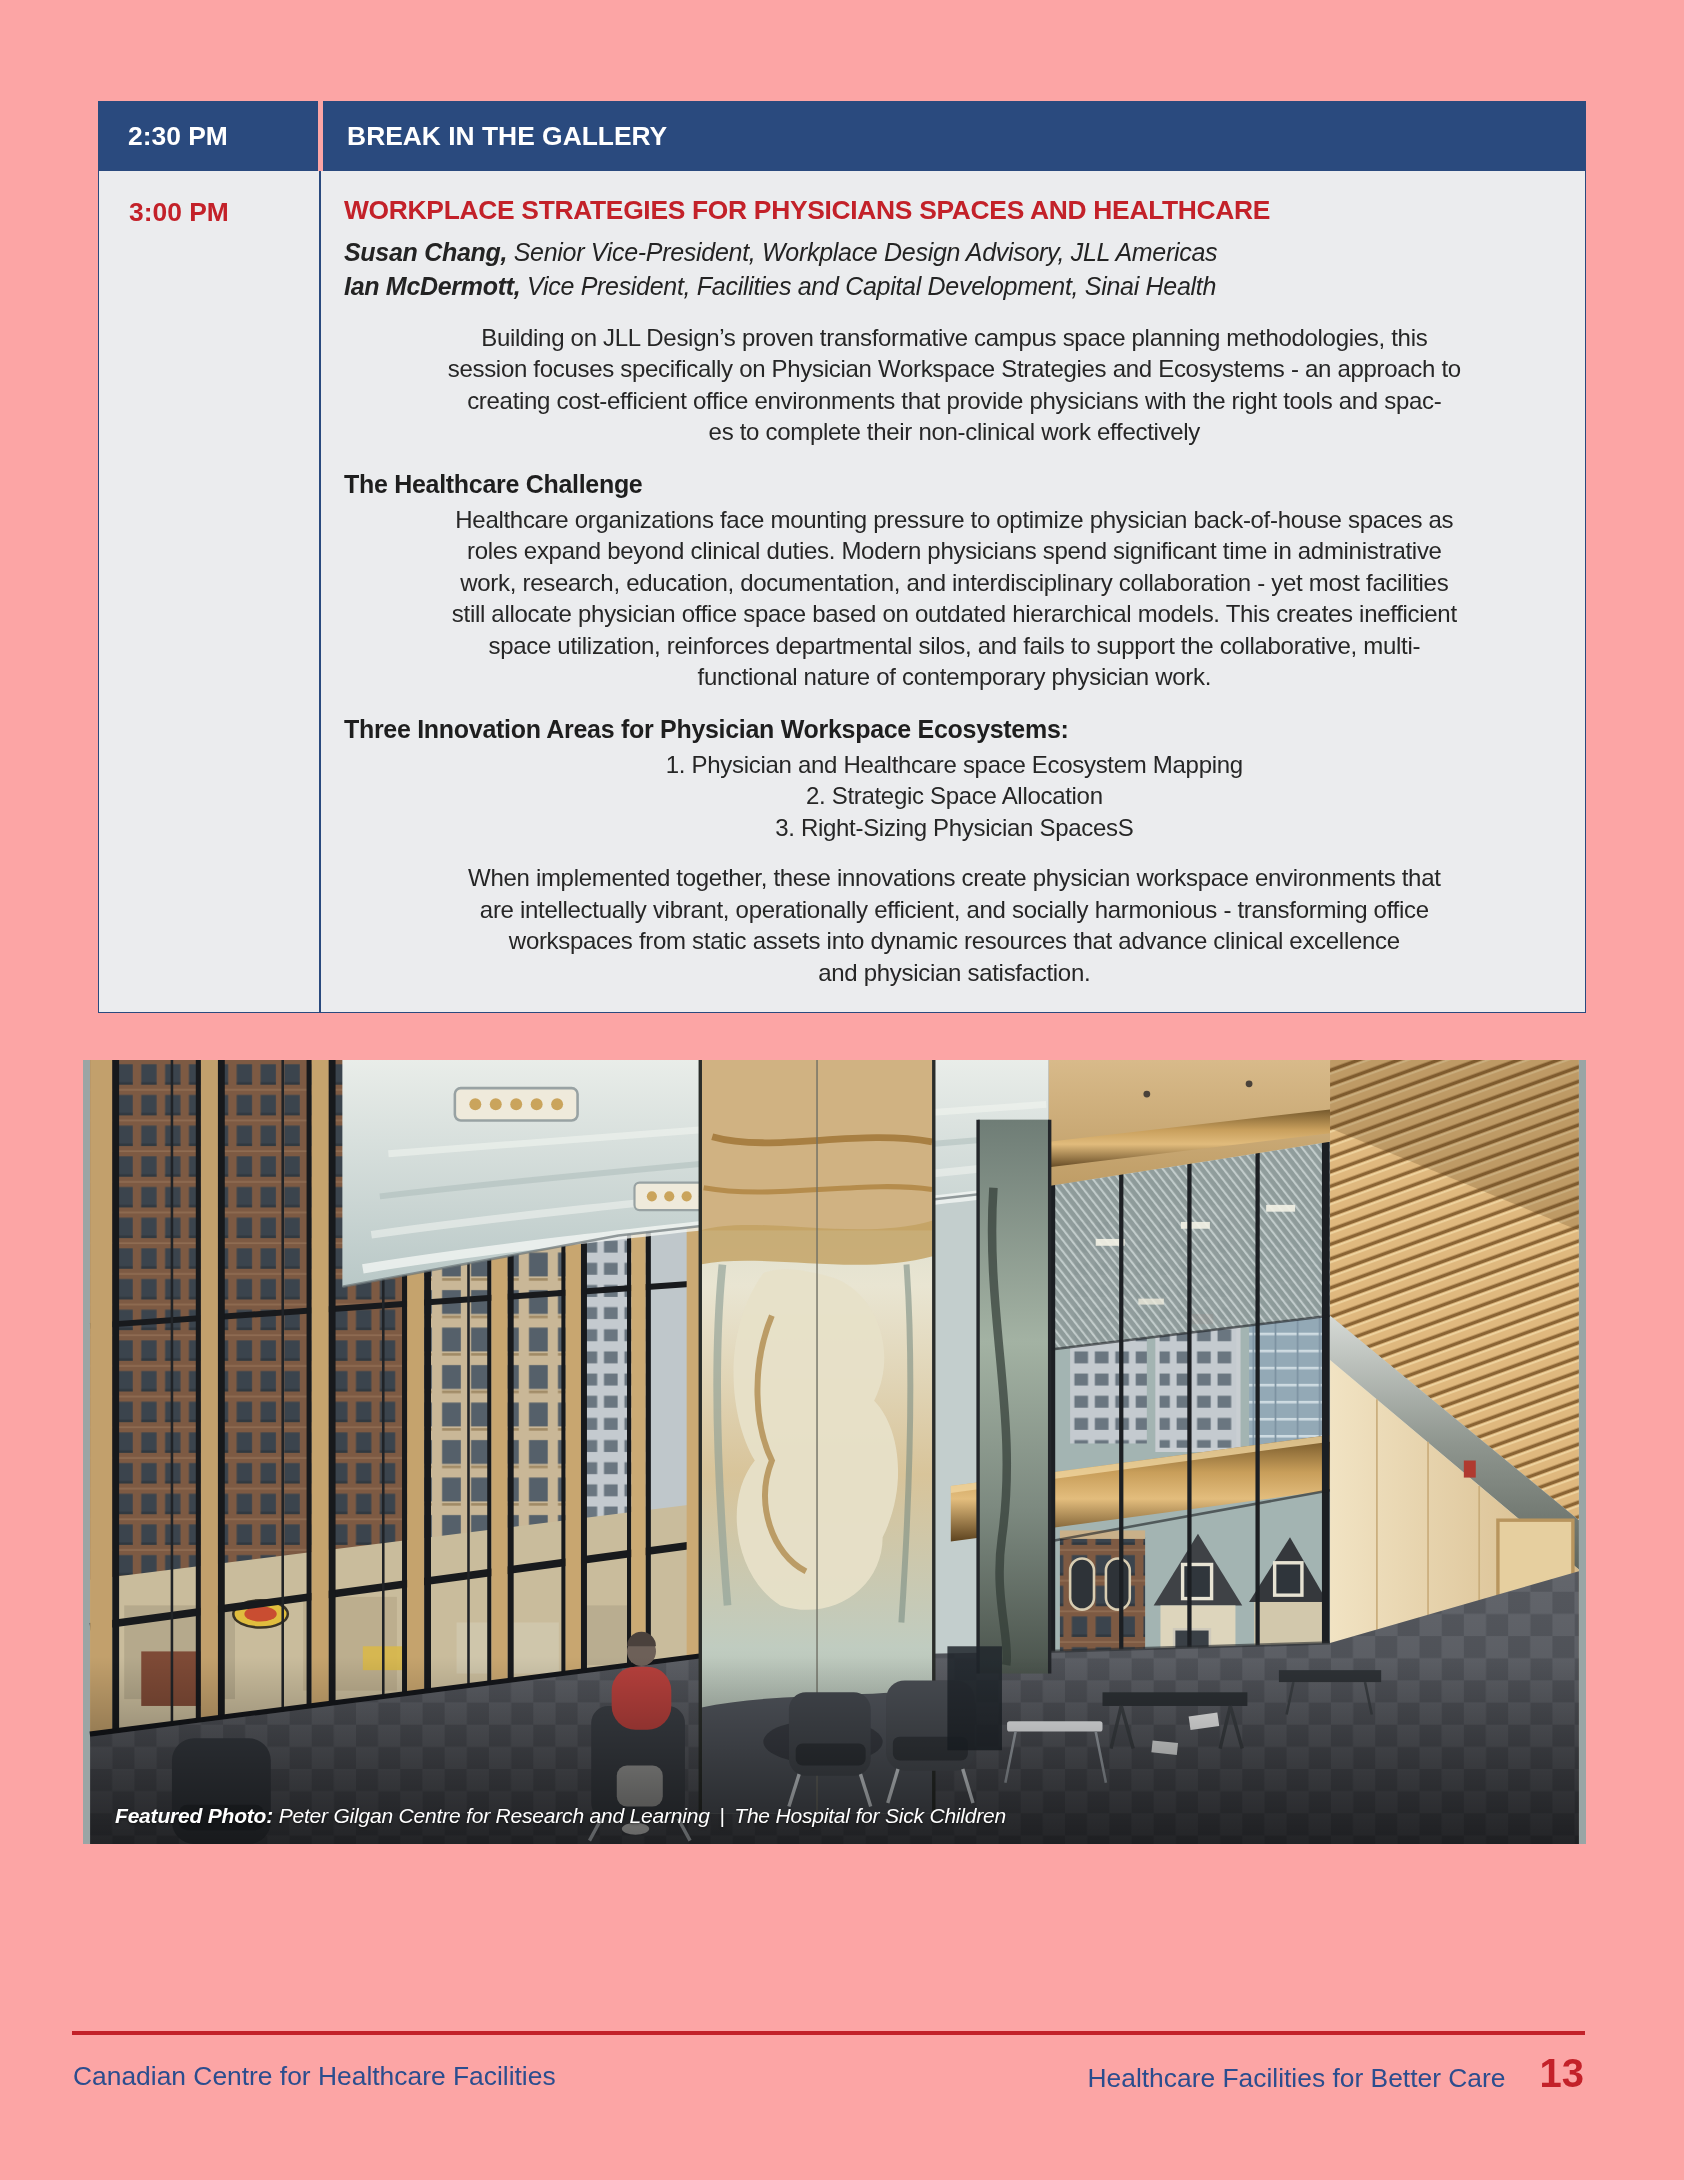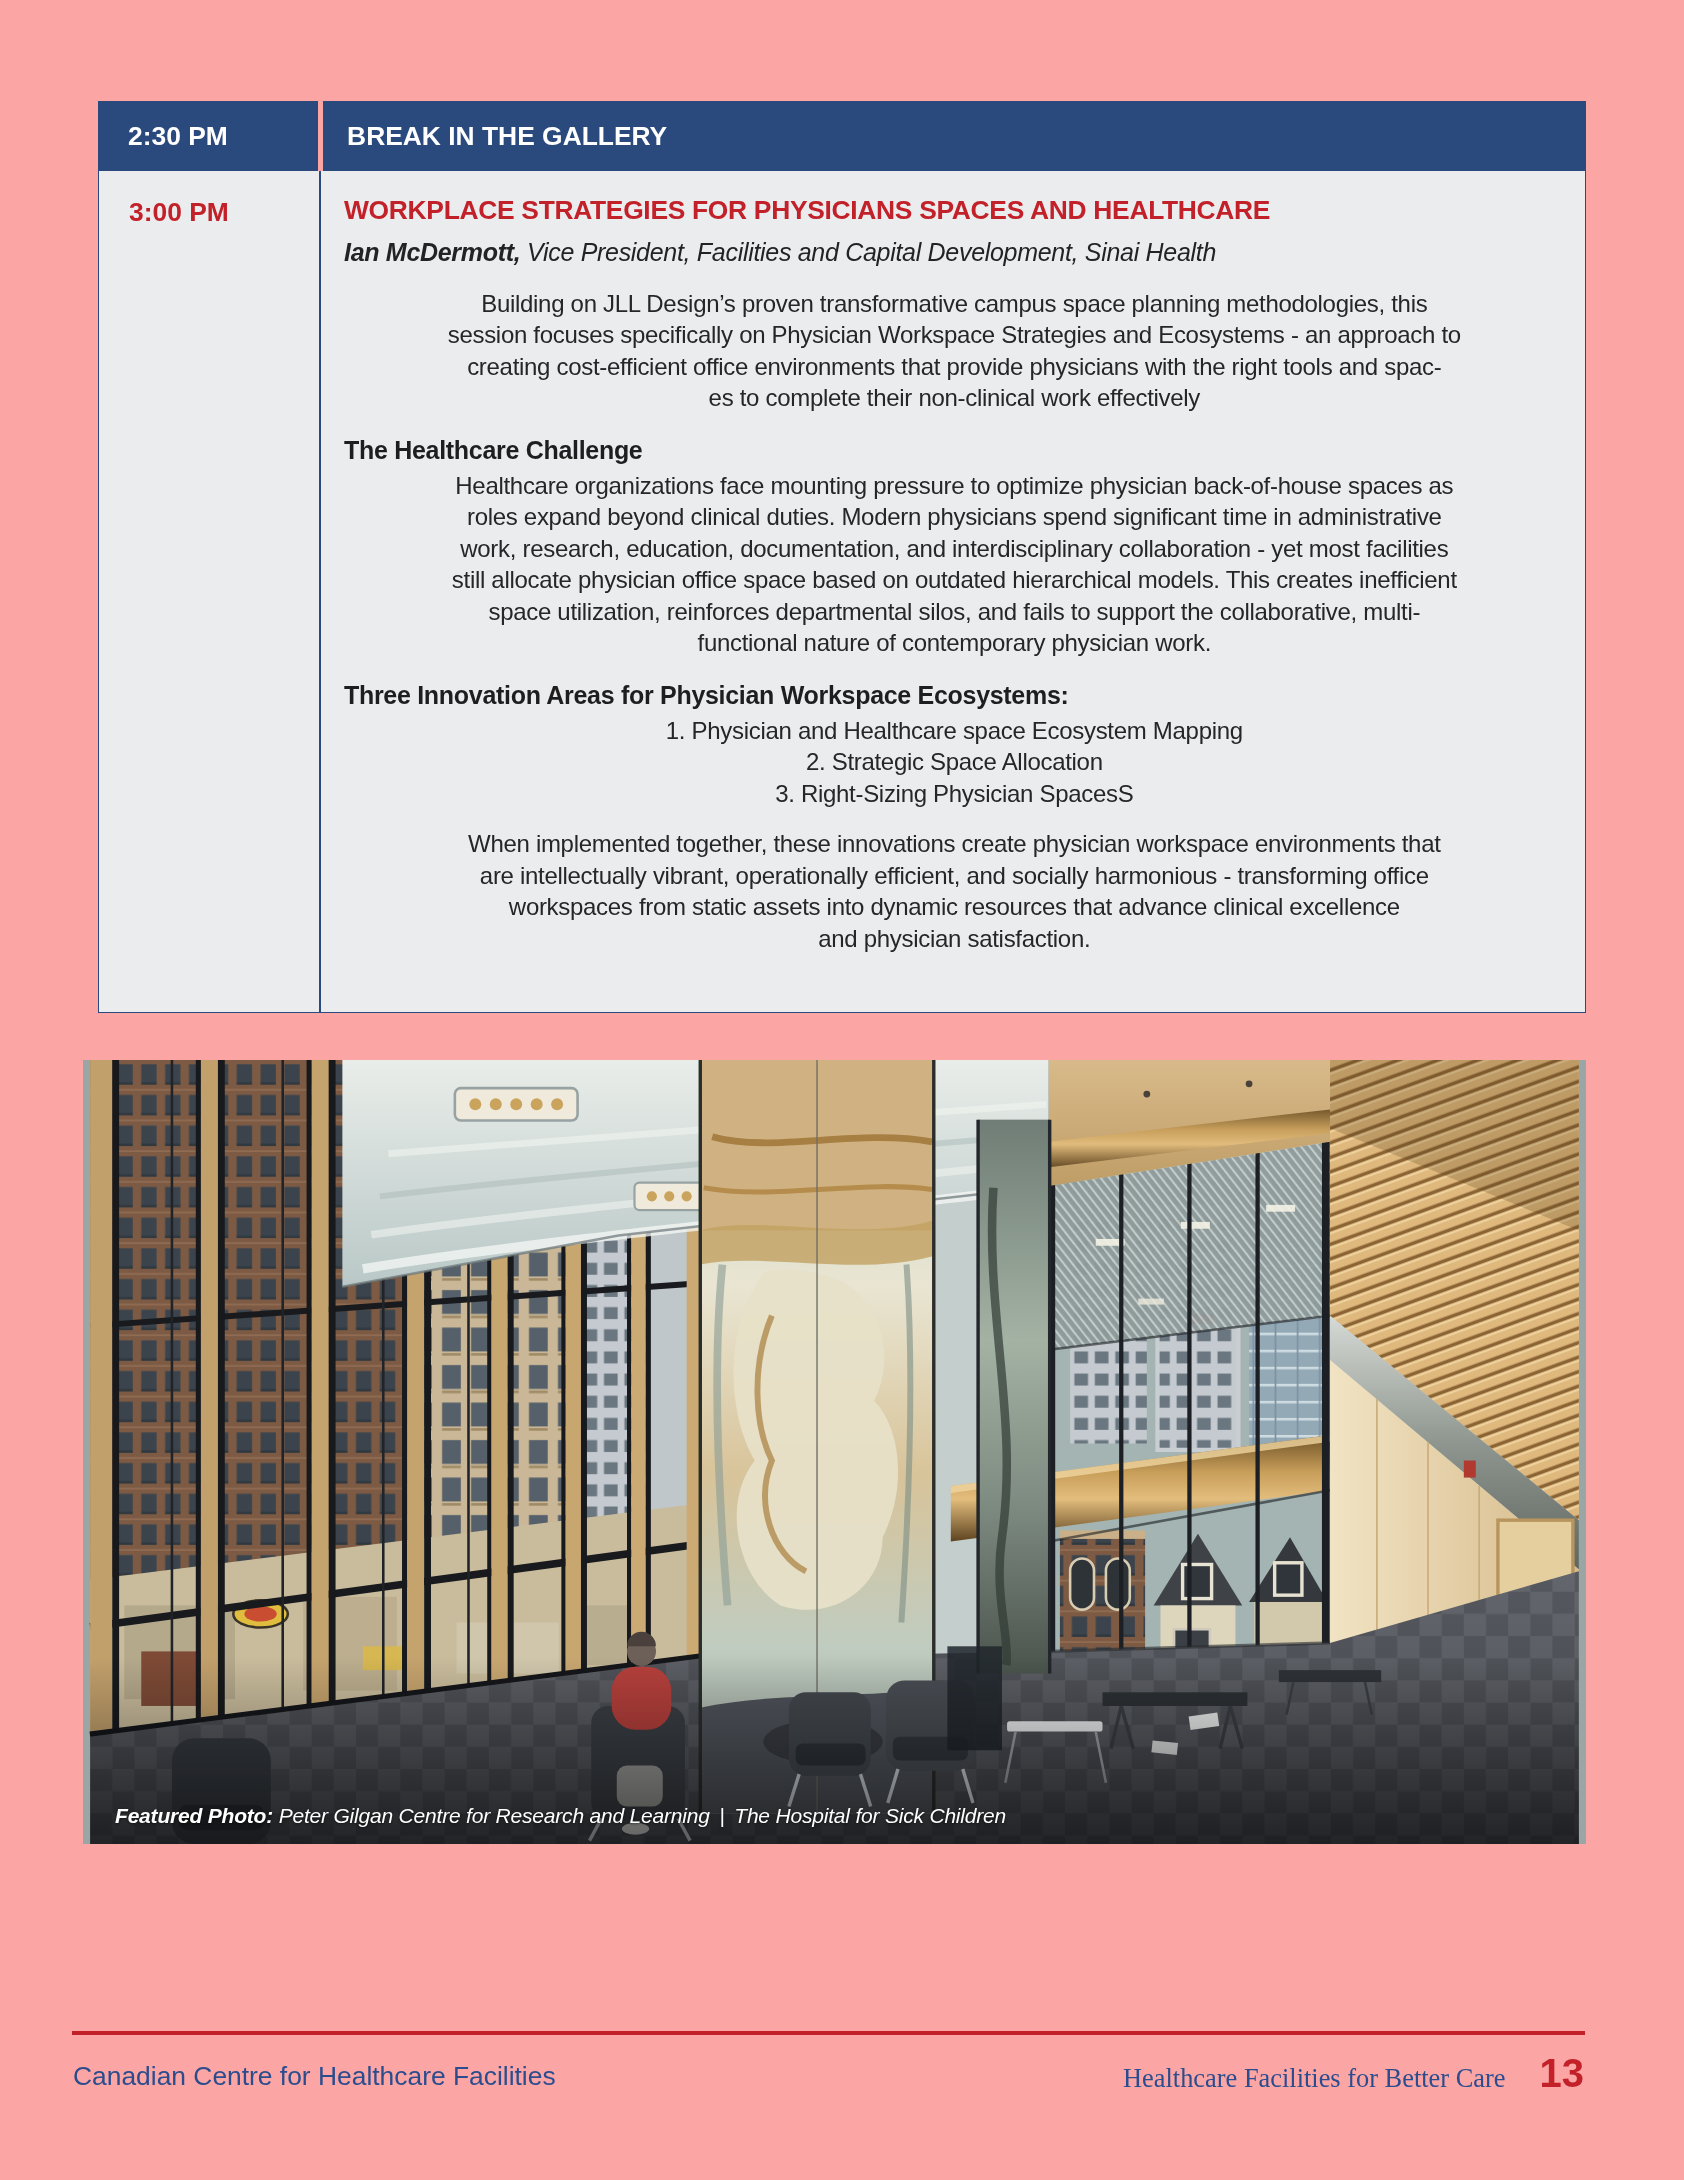--- a/index.html
+++ b/index.html
@@ -28,39 +28,40 @@
   
   .photo{position:absolute;left:83px;top:1060px;width:1503px;height:784px;overflow:hidden;background:#9aa5a5;}
   .photo svg{display:block;}
   .caption{position:absolute;left:32px;bottom:12px;color:#ffffff;font-size:21px;line-height:32px;
            font-style:italic;letter-spacing:-0.2px;text-shadow:0 0.9px 2.6px rgba(0,0,0,.55);}
   .caption .lbl{font-weight:bold;}
   
   .footer-rule{position:absolute;left:72px;top:2031px;width:1513px;height:4.3px;background:#c32129;}
   .footer-left{position:absolute;left:73px;top:2061px;color:#2b4d8e;font-size:26.4px;}
   .footer-right{position:absolute;right:101px;top:2051px;display:flex;align-items:baseline;gap:34px;}
-  .footer-right .tag{color:#2b4d8e;font-size:26.4px;font-family:Liberation Serif, serif;}
+  .footer-right .tag{color:#2b4d8e;font-size:26.4px;}
   .footer-right .pnum{color:#c32129;font-size:40px;font-weight:bold;}
 </style>
 </head>
 <body>
 
 <div class="page">
 
   <div class="sched">
     <div class="sched-head">
       <div class="cell time">2:30 PM</div>
       <div class="cell title">BREAK IN THE GALLERY</div>
     </div>
     <div class="sched-body">
       <div class="divider"></div>
       <div class="body-time">3:00 PM</div>
       <div class="body-content">
         <div class="sess-title">WORKPLACE STRATEGIES FOR PHYSICIANS SPACES AND HEALTHCARE</div>
         <div class="speakers">
+          <div class="speaker"><span class="name">Susan Chang,</span><span class="role"> Senior Vice-President, Workplace Design Advisory, JLL Americas</span></div>
           <div class="speaker"><span class="name">Ian McDermott,</span><span class="role"> Vice President, Facilities and Capital Development, Sinai Health</span></div>
         </div>
         <div class="para">
           <div class="para-line">Building on JLL Design’s proven transformative campus space planning methodologies, this</div>
           <div class="para-line">session focuses specifically on Physician Workspace Strategies and Ecosystems - an approach to</div>
           <div class="para-line">creating cost-efficient office environments that provide physicians with the right tools and spac-</div>
           <div class="para-line">es to complete their non-clinical work effectively</div>
         </div>
         <div class="subhead">The Healthcare Challenge</div>
         <div class="para" style="margin-top:0">

